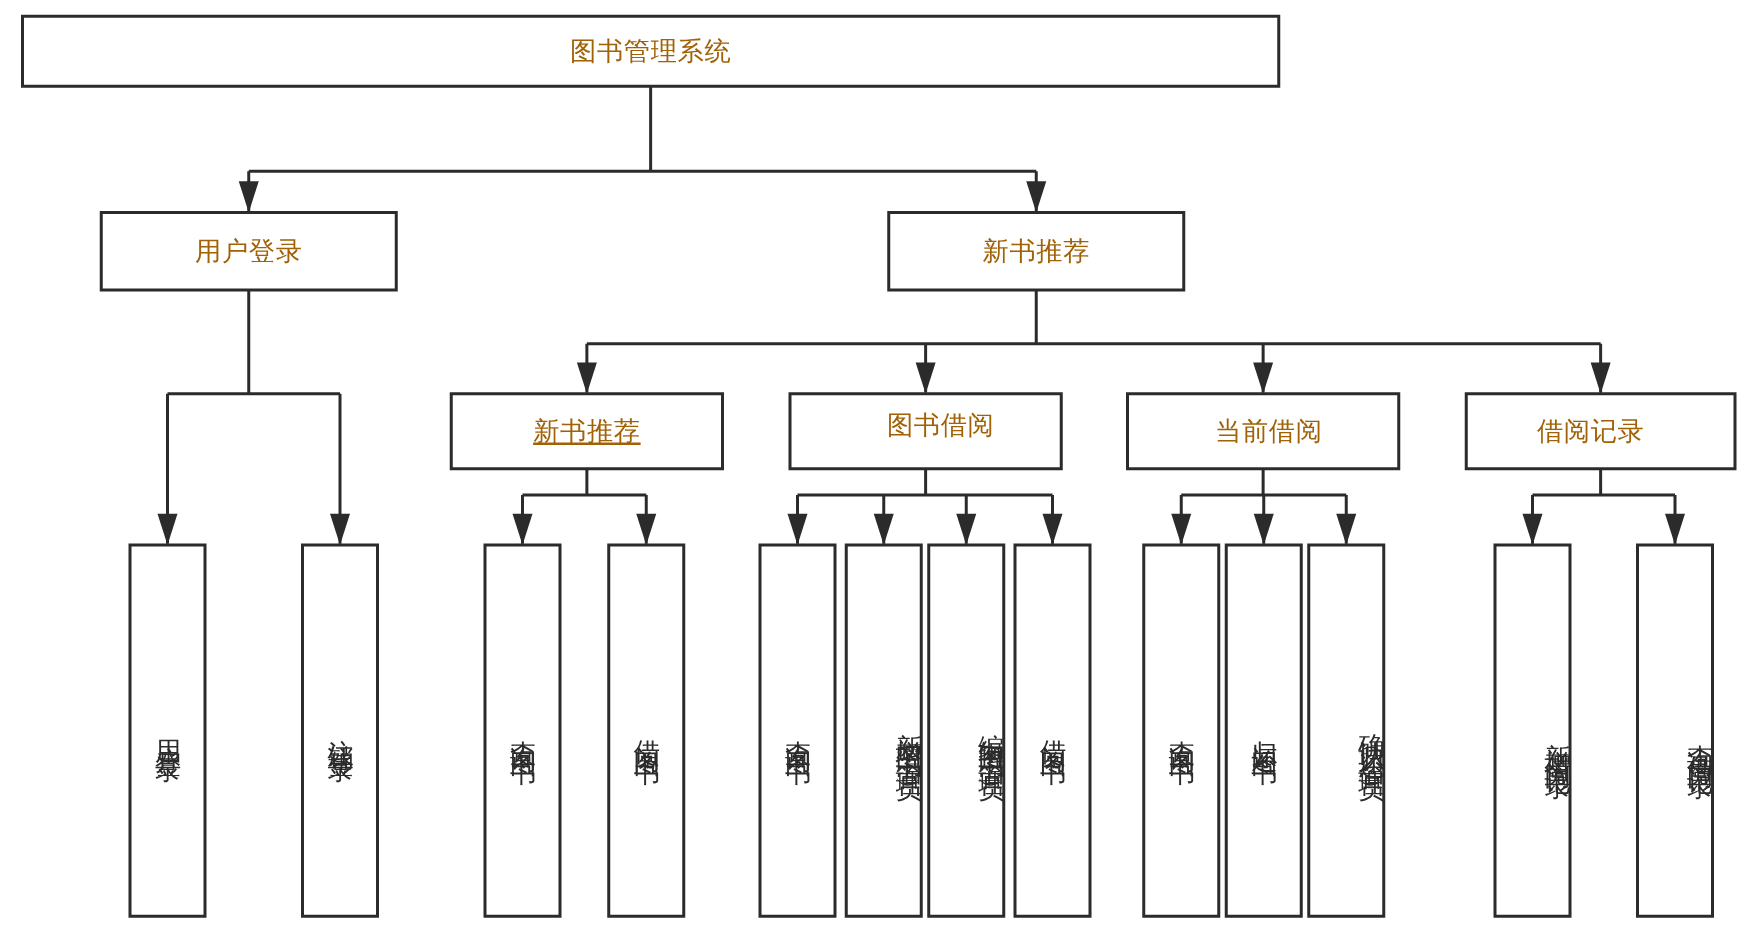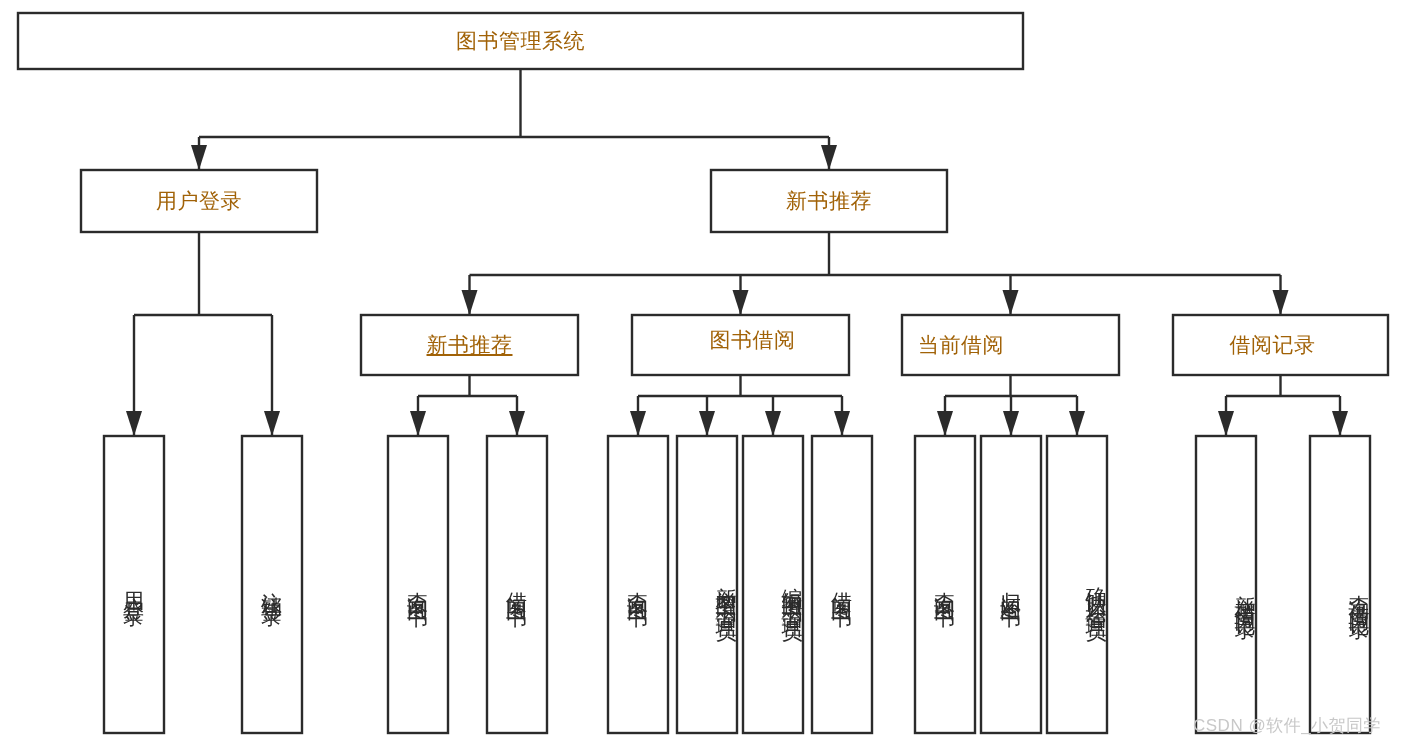--- a/index.html
+++ b/index.html
@@ -158,30 +158,29 @@
         <rect x="1196" y="436" width="60" height="297" class="node-box"></rect>
         <rect x="1310" y="436" width="60" height="297" class="node-box"></rect>
       </g>
   </svg>
   <div id="label-layer">
       <div class="node-label-h" style="left: 18px; top: 13px; width: 1005px; height: 56px;">图书管理系统</div>
       <div class="node-label-h" style="left: 81px; top: 170px; width: 236px; height: 62px;">用户登录</div>
       <div class="node-label-h" style="left: 711px; top: 170px; width: 236px; height: 62px;">新书推荐</div>
       <div class="node-label-h" style="left: 361px; top: 315px; width: 217px; height: 60px; text-decoration: underline;">新书推荐</div>
       <div class="node-label-h" style="left: 632px; top: 315px; width: 217px; height: 50px; margin-left: 12px;">图书借阅</div>
-      <div class="node-label-h" style="left: 848px; top: 315px; width: 226px; height: 60px; border-radius: 21px;">当前借阅</div>
+      <div class="node-label-h" style="left: 902px; top: 315px; width: 226px; height: 60px; border-radius: 21px;">当前借阅</div>
       <div class="node-label-h" style="left: 1173px; top: 315px; width: 199px; height: 60px;">借阅记录</div>
       <div class="node-label-v short" style="left: 104px; top: 436px; width: 60px; height: 297px;">用户登录</div>
       <div class="node-label-v short" style="left: 242px; top: 436px; width: 60px; height: 297px;">注销登录</div>
       <div class="node-label-v short" style="left: 388px; top: 436px; width: 60px; height: 297px;">查询图书</div>
       <div class="node-label-v short" style="left: 487px; top: 436px; width: 60px; height: 297px;">借阅图书</div>
       <div class="node-label-v short" style="left: 608px; top: 436px; width: 60px; height: 297px;">查询图书</div>
       <div class="node-label-v" style="left: 677px; top: 444px; width: 60px; height: 297px;">新增图书（管理员）</div>
       <div class="node-label-v" style="left: 743px; top: 444px; width: 60px; height: 297px;">编辑图书（管理员）</div>
       <div class="node-label-v short" style="left: 812px; top: 436px; width: 60px; height: 297px;">借阅图书</div>
       <div class="node-label-v short" style="left: 915px; top: 436px; width: 60px; height: 297px;">查询图书</div>
       <div class="node-label-v short" style="left: 981px; top: 436px; width: 60px; height: 297px;">归还图书</div>
       <div class="node-label-v" style="left: 1047px; top: 444px; width: 60px; height: 297px;">确认归还（管理员）</div>
       <div class="node-label-v" style="left: 1196px; top: 444px; width: 60px; height: 297px;">新增借阅记录</div>
       <div class="node-label-v" style="left: 1310px; top: 444px; width: 60px; height: 297px;">查询借阅记录</div>
     </div>
-  <div class="watermark" style="left:1193px; top:714px;">CSDN @软件_小贺同学</div>
 </div>
 
 </body></html>

